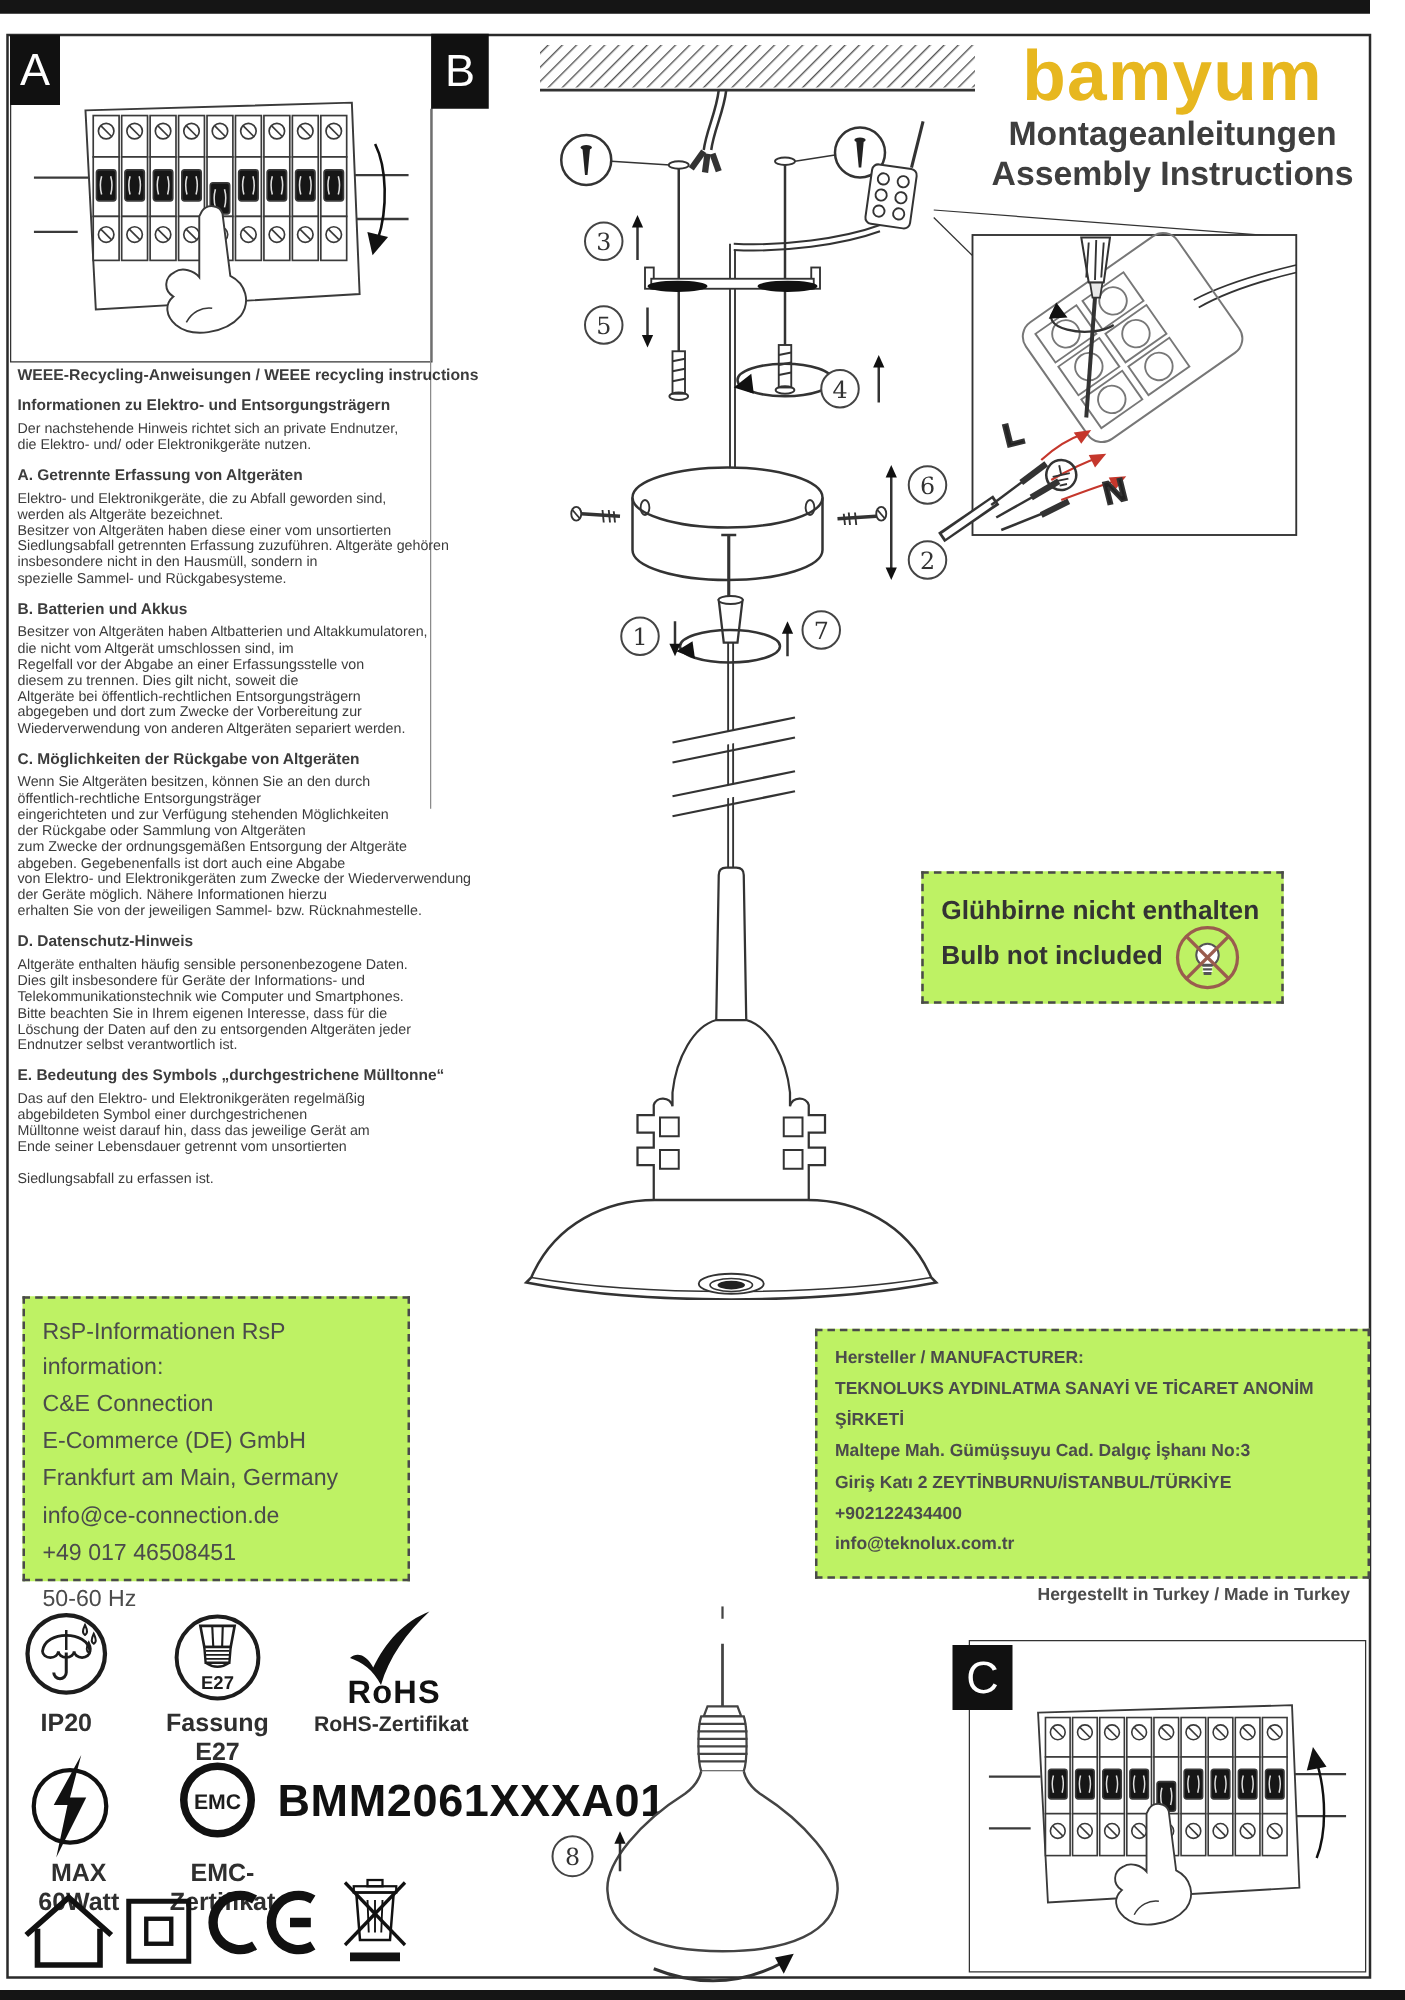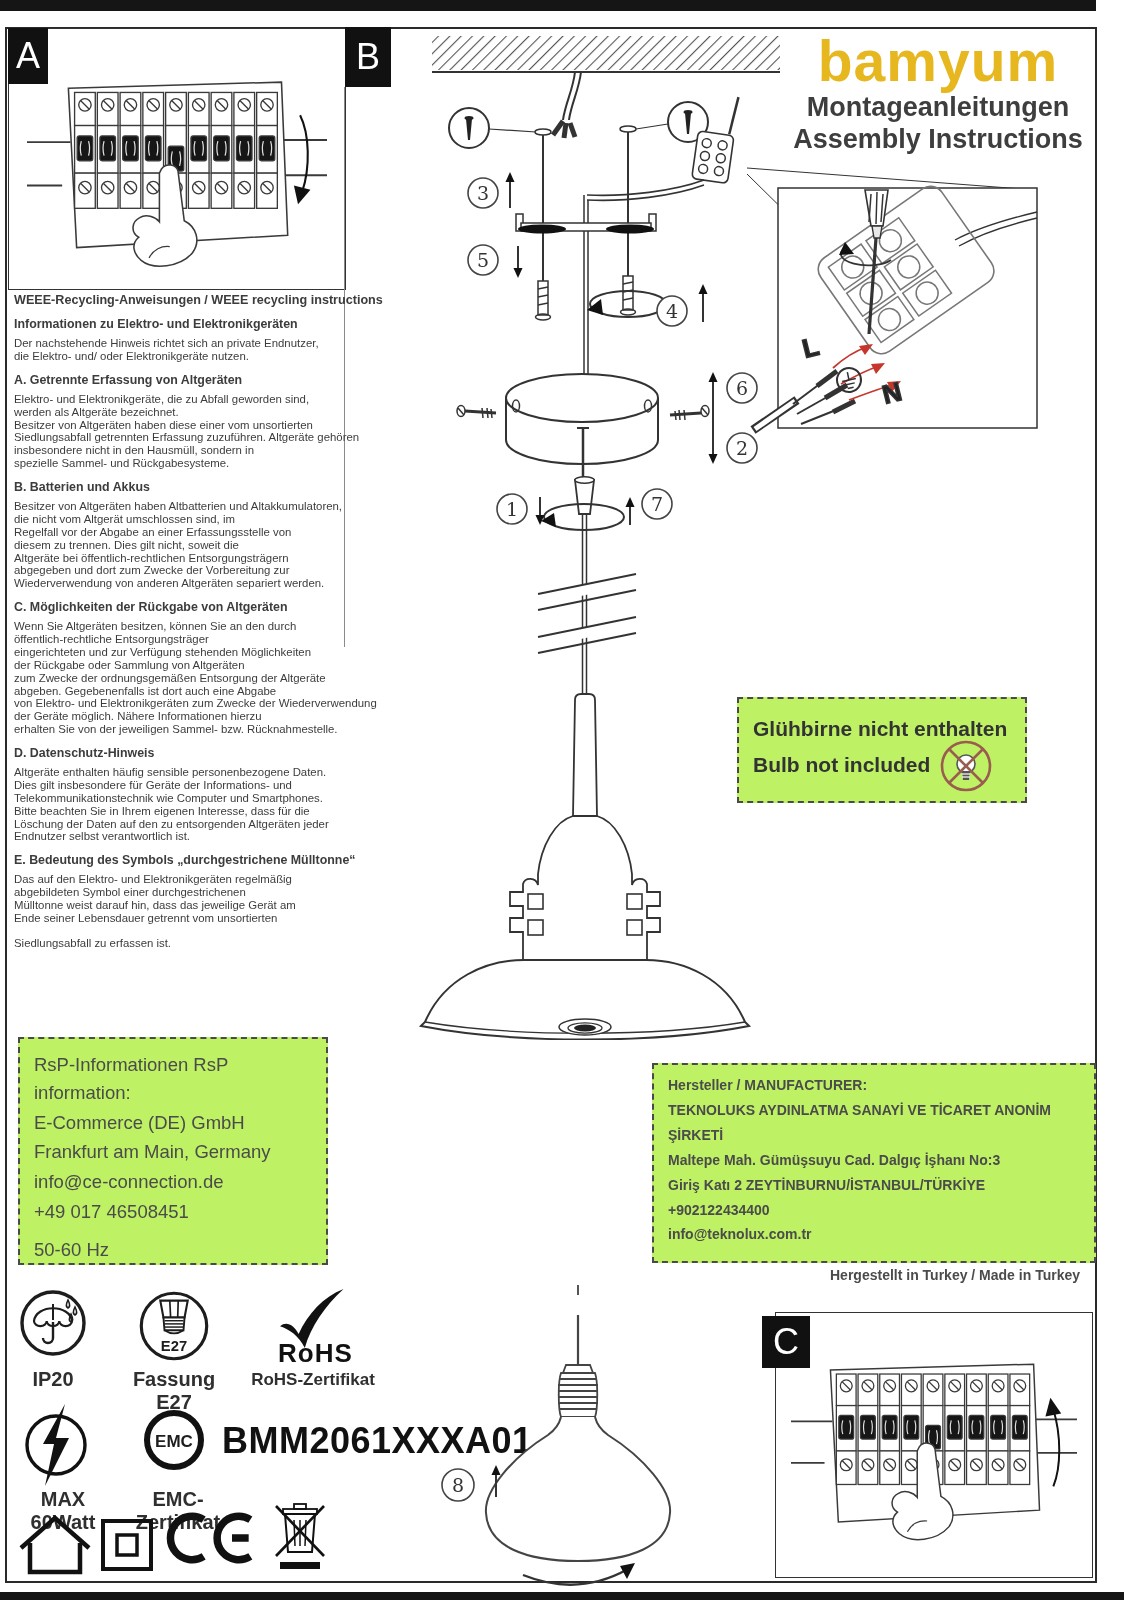--- a/index.html
+++ b/index.html
@@ -328,21 +328,21 @@
           <line x1="97" y1="228" x2="111" y2="228"></line>
         <line x1="99" y1="232" x2="109" y2="232"></line>
           <line x1="101" y1="236" x2="107" y2="236"></line>
       </g>
       <text x="140" y="252" class="wlabel" transform="rotate(-14 140 252)">N</text>
     </g>
   </svg>
 
   <div class="abs weee" style="left:14px;top:293px;">
     <div class="t">WEEE-Recycling-Anweisungen / WEEE recycling instructions</div>
-    <h4>Informationen zu Elektro- und Elektronikgeräten</h4>
+    <h4>Informationen zu Elektro- und Entsorgungsträgern</h4>
     <p>Der nachstehende Hinweis richtet sich an private Endnutzer,
  die Elektro- und/ oder Elektronikgeräte nutzen.</p>
     <h4>A. Getrennte Erfassung von Altgeräten</h4>
     <p>Elektro- und Elektronikgeräte, die zu Abfall geworden sind,
  werden als Altgeräte bezeichnet.
 Besitzer von Altgeräten haben diese einer vom unsortierten
 Siedlungsabfall getrennten Erfassung zuzuführen. Altgeräte gehören
 insbesondere nicht in den Hausmüll, sondern in
 spezielle Sammel- und Rückgabesysteme.</p>
     <h4>B. Batterien und Akkus</h4>
@@ -387,20 +387,21 @@
     <path d="M24,33 L32,33 L31,42 L25,42 Z" fill="#555"></path>
     <line x1="24" y1="36" x2="32" y2="36" stroke="#fff" stroke-width="1.2"></line>
     <line x1="24" y1="39" x2="32" y2="39" stroke="#fff" stroke-width="1.2"></line>
     <circle cx="28" cy="28" r="24" fill="none" stroke="#9a5c4e" stroke-width="2.6"></circle>
     <line x1="11" y1="11" x2="45" y2="45" stroke="#9a5c4e" stroke-width="2.6"></line>
     <line x1="45" y1="11" x2="11" y2="45" stroke="#9a5c4e" stroke-width="2.6"></line>
   </svg>
 
   <div class="abs dash rsp" style="left:18px;top:1037px;width:278px;height:204px;">
     <div class="rl">RsP-Informationen RsP information:</div>
+    <div class="rl">C&amp;E Connection</div>
     <div class="rl">E-Commerce (DE) GmbH</div>
     <div class="rl">Frankfurt am Main, Germany</div>
     <div class="rl">info@ce-connection.de</div>
     <div class="rl">+49 017 46508451</div>
     <div class="rl freq">50-60 Hz</div>
   </div>
 
   <div class="abs dash manu" style="left:652px;top:1063px;width:412px;height:180px;">
     <div>Hersteller / MANUFACTURER:</div>
     <div>TEKNOLUKS AYDINLATMA SANAYİ VE TİCARET ANONİM ŞİRKETİ</div>

